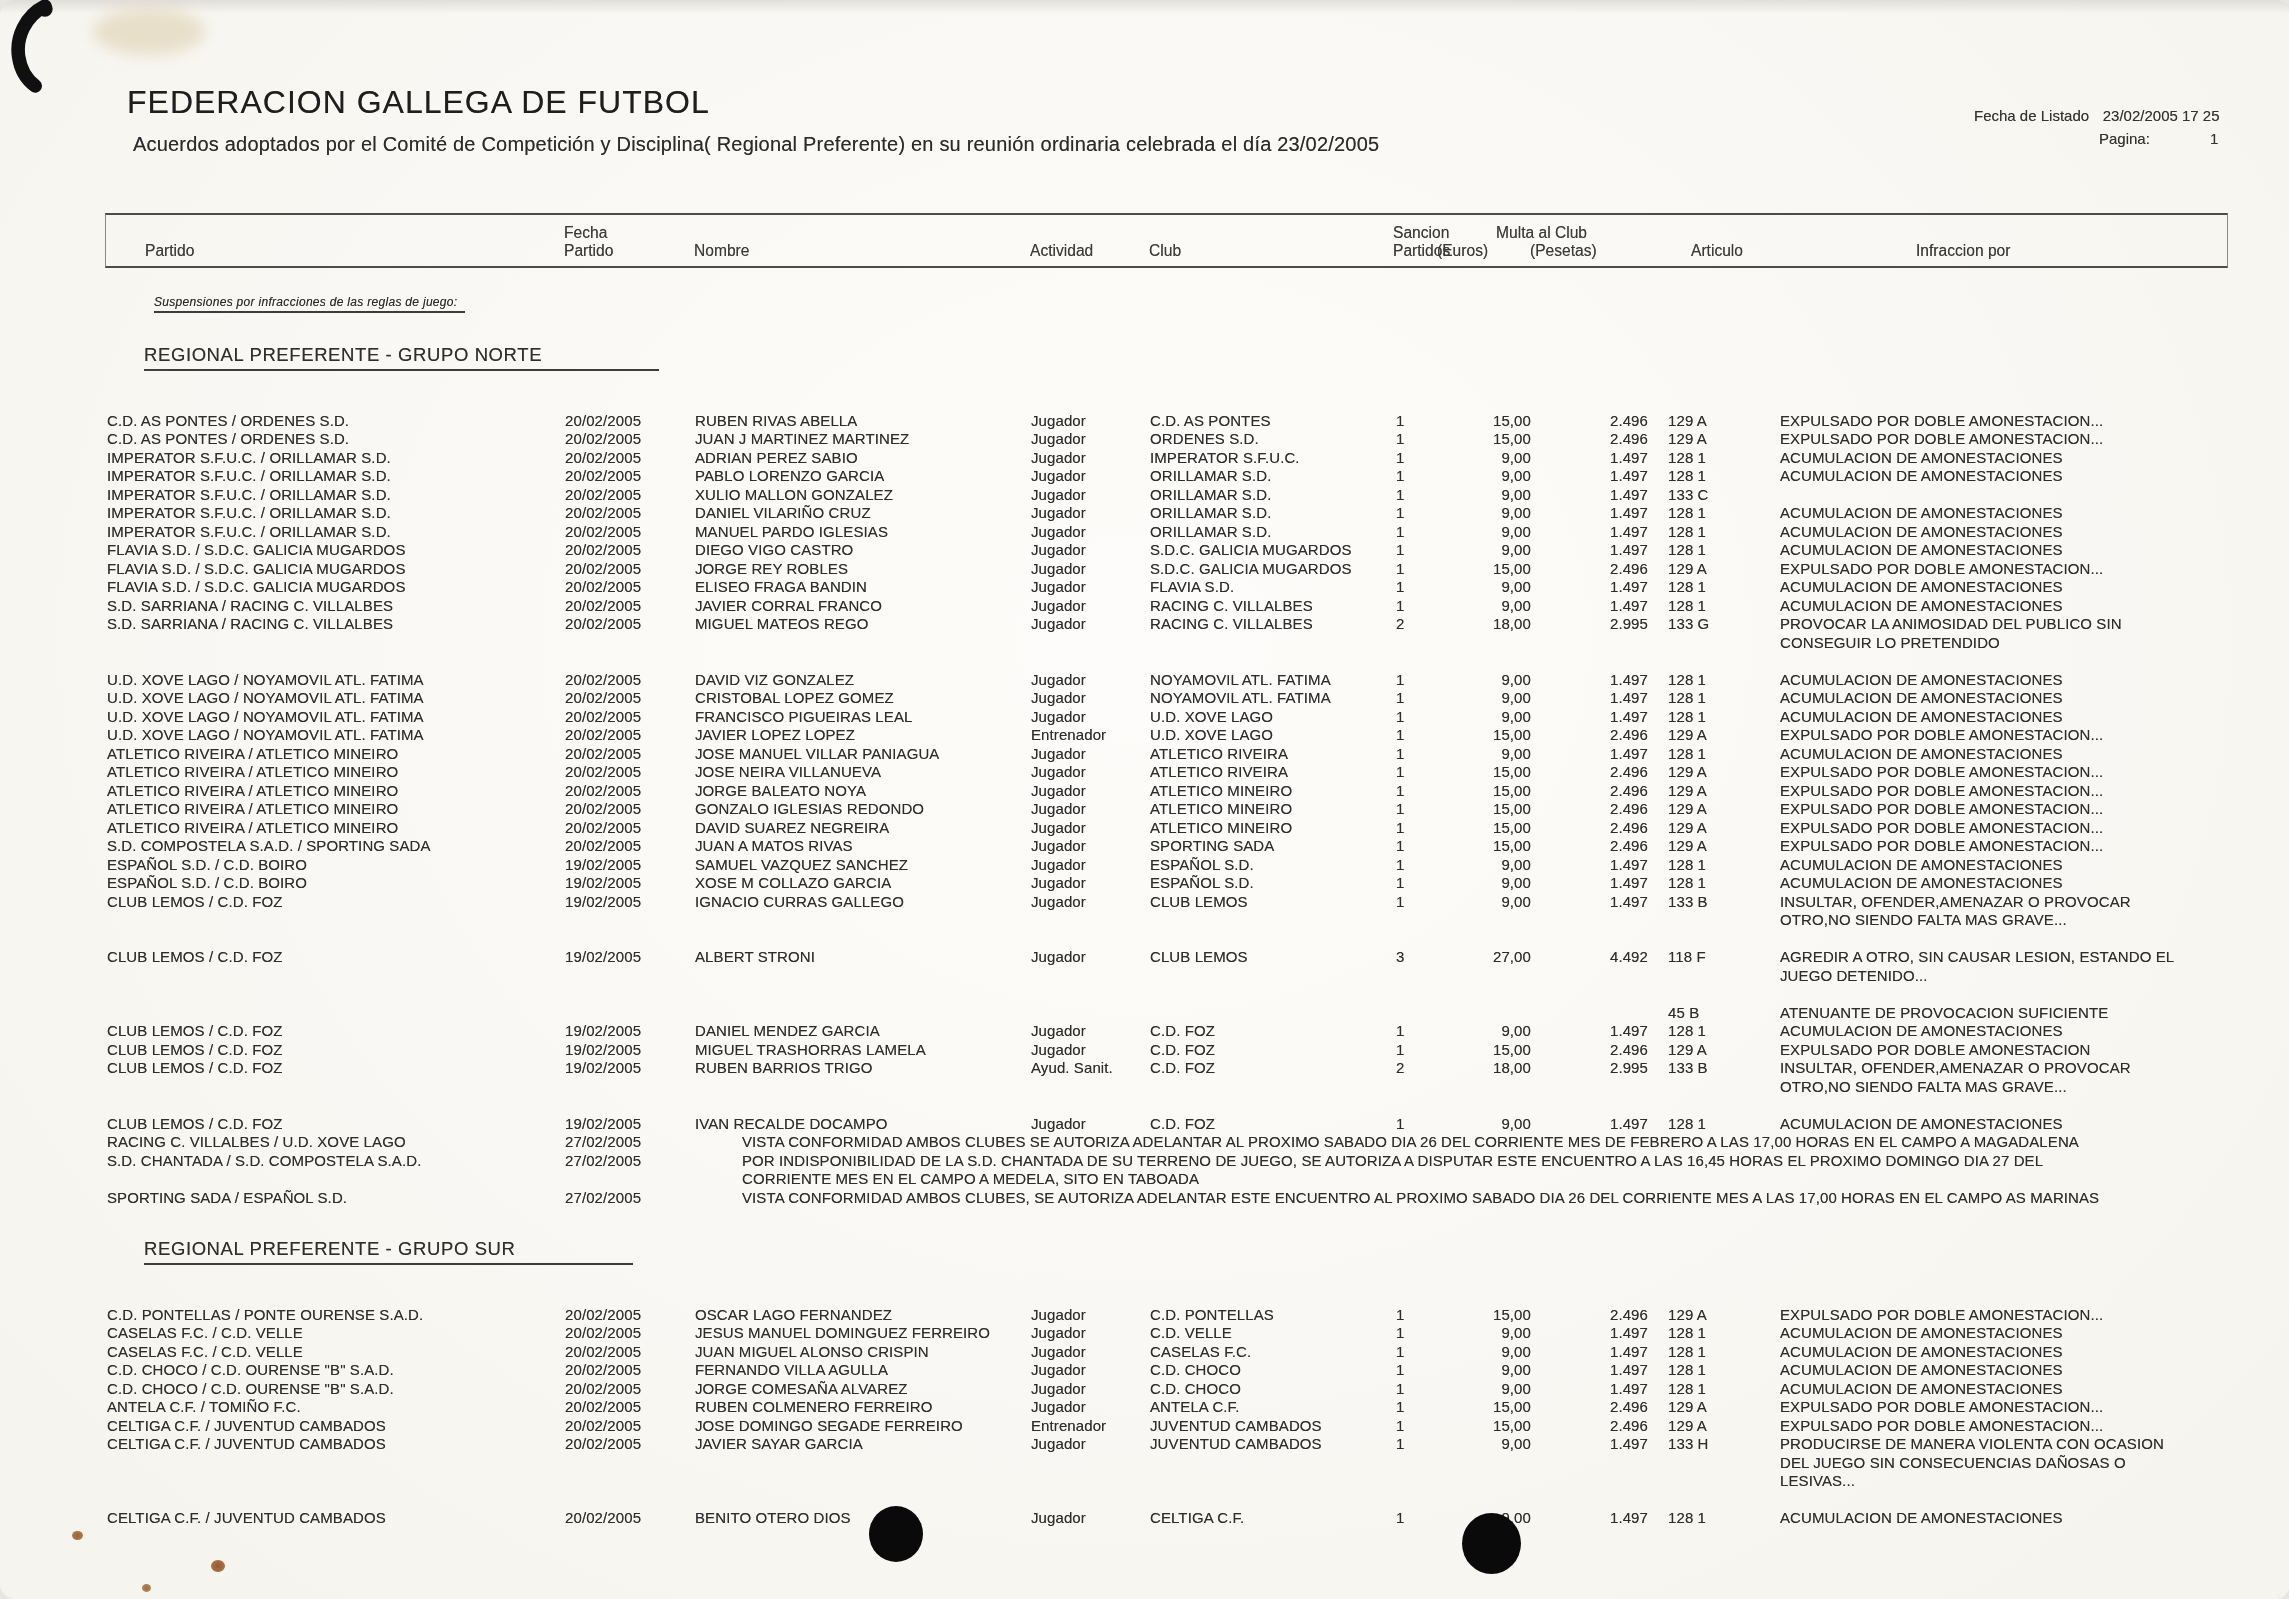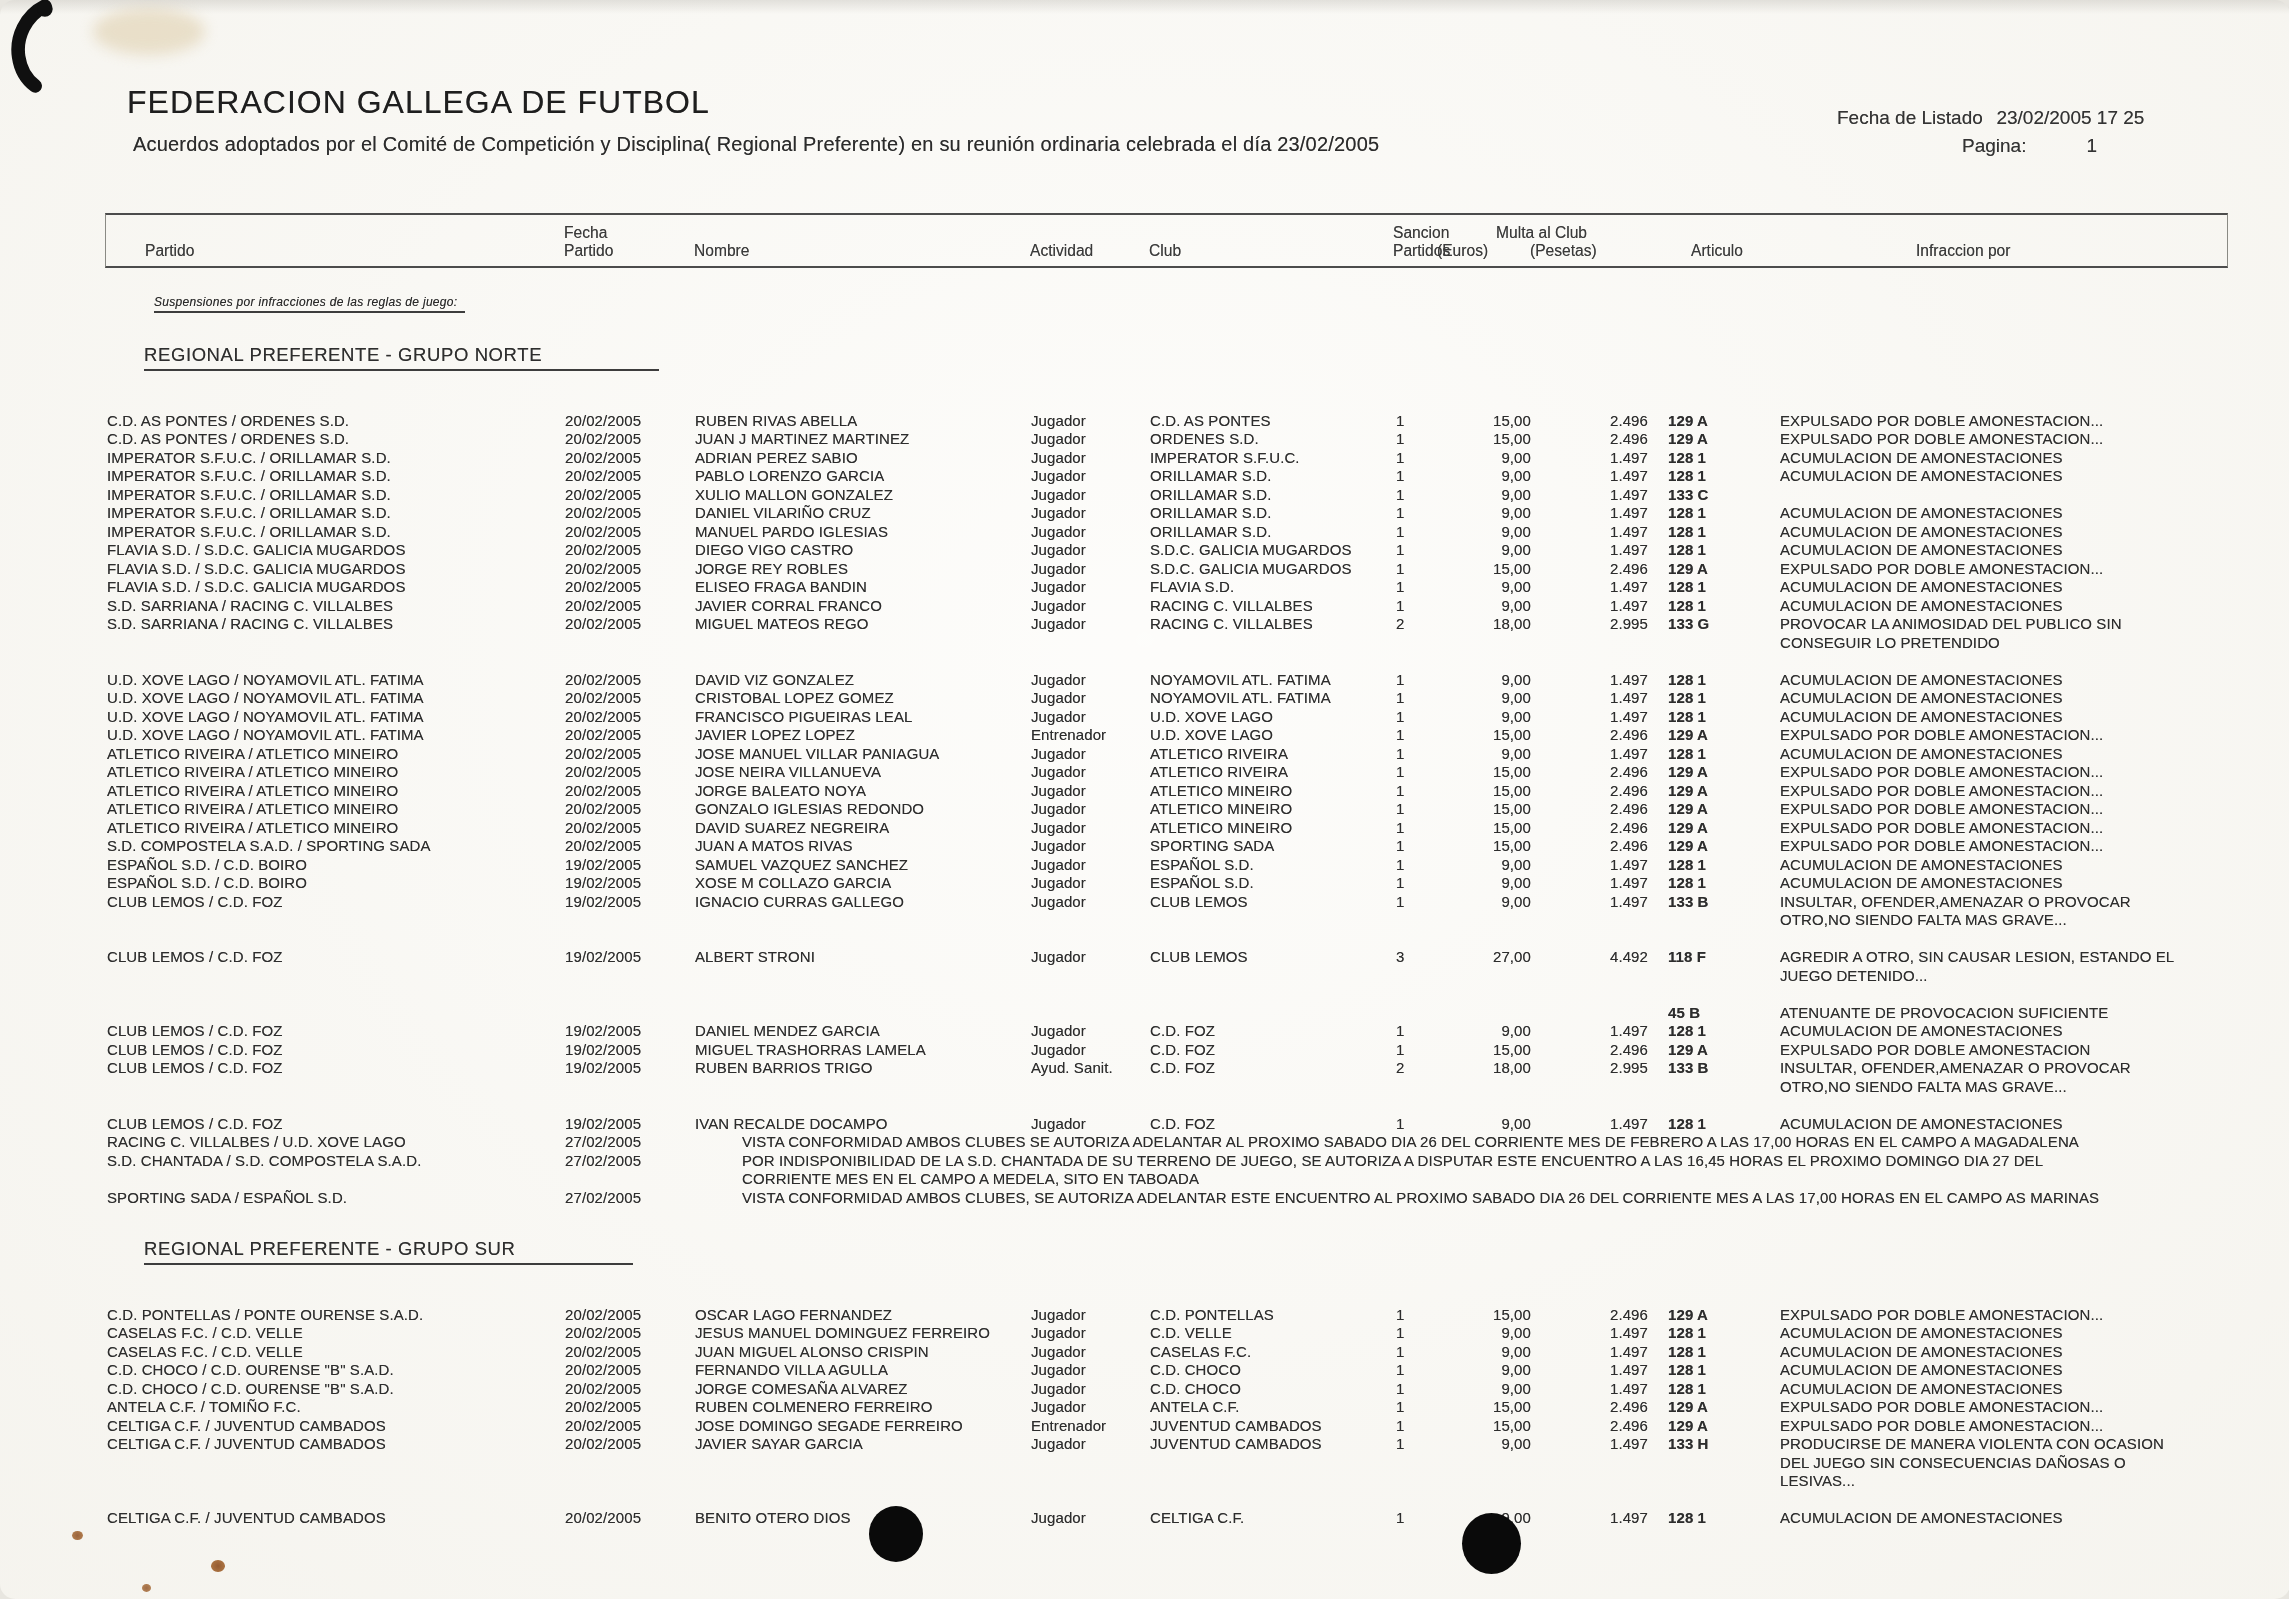--- a/index.html
+++ b/index.html
@@ -10,21 +10,21 @@
     font-family:"Liberation Sans", sans-serif;
     color:#2d2d2d; overflow:hidden;border-radius:15px;
     -webkit-font-smoothing:antialiased;
   }
   .txt { text-shadow:0 0 0.5px rgba(45,45,45,.55); }
 
   
   .doc-header { padding:84px 0 0 127px; }
   .doc-title { margin:0; font-size:32px; font-weight:400; letter-spacing:1px; color:#1e1e1e; }
   .doc-subtitle { margin:11.7px 0 0 5.9px; font-size:20px; color:#2b2b2b; letter-spacing:0.2px; }
-  .meta { position:absolute; top:107px; left:1837px; font-size:19px; color:#333; }
+  .meta { position:absolute; top:107px; left:1974px; font-size:15px; color:#333; }
   .meta-line1 span { margin-right:13.7px; }
   .meta-line2 { margin:5.9px 0 0 125px; }
   .meta-line2 .pageno { margin-left:60px; }
 
   .sheet { padding-left:107px; }
 
   
   .table-head {
     box-sizing:border-box; margin:57px 0 0 -2px; width:2123px; min-height:55px;
     border-top:2px solid #4c4c4c; border-bottom:2.9px double #4c4c4c;
@@ -50,21 +50,21 @@
     margin:31px 0 41px 37px; width:fit-content; font-size:18.5px; letter-spacing:0.6px;
     color:#2e2e2e; border-bottom:2px solid #3d3d3d; padding:0 117px 2.9px 0;
   }
 
   
   .rows { font-size:15px; line-height:18.5px; letter-spacing:0.1px; color:#2d2d2d; }
   .row { display:grid; grid-template-columns:458px 130px 336px 119px 244px 44px 93px 117px 132px 449px; align-items:start; min-height:18.5px; }
   .row.gap { margin-top:18.5px; }
   .cell { white-space:nowrap; }
   .c-euros, .c-pesetas { text-align:right; }
-  .c-articulo { padding-left:20px;font-weight:bold; }
+  .c-articulo { padding-left:20px; }
   .c-sancion { padding-left:2px; }
   .c-infraccion div { white-space:nowrap; }
   .c-nota { grid-column:3 / -1; padding-left:47px; }
 
   
   .ink-mark { position:absolute; top:0; left:5.9px; }
   .smudge { position:absolute; top:7.8px; left:93px; width:112px; height:47px; border-radius:50%;
             background:#d8c49a; opacity:.45; filter:blur(6.8px); }
   .punch-dot { position:absolute; border-radius:50%; background:#0a0a0a; }
   .dot-1 { left:869px; top:1506px; width:54px; height:56px; }

